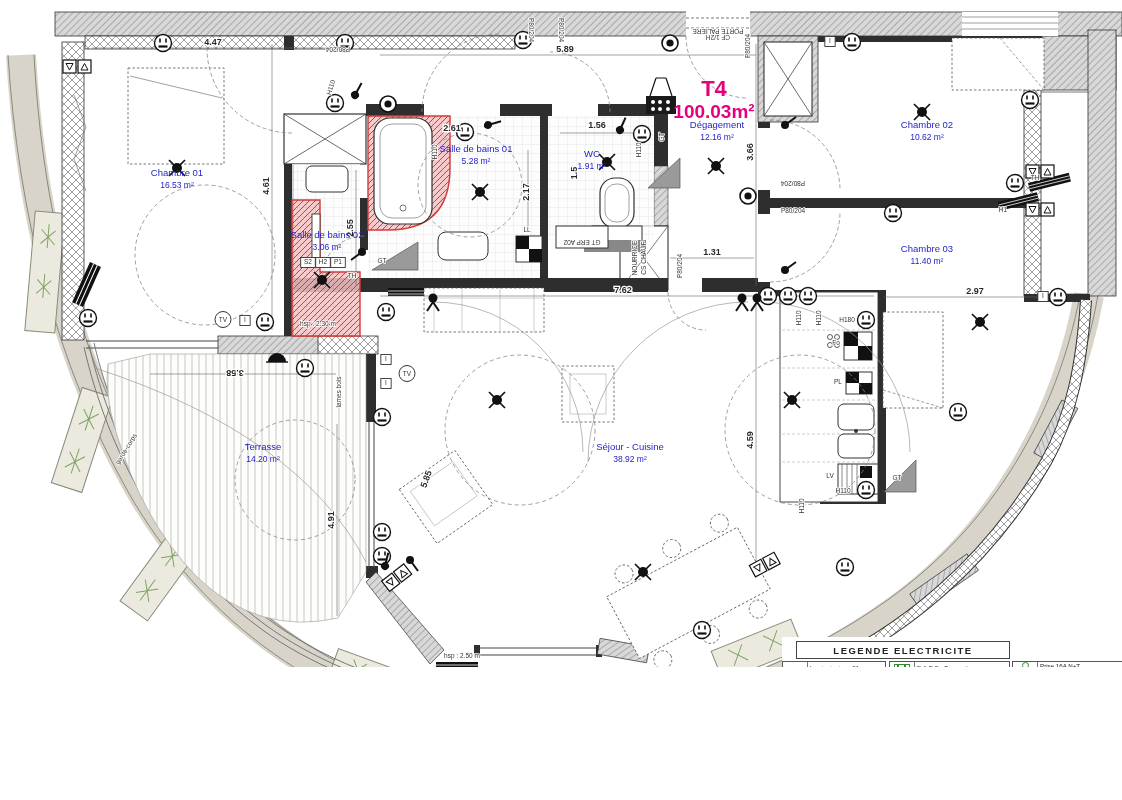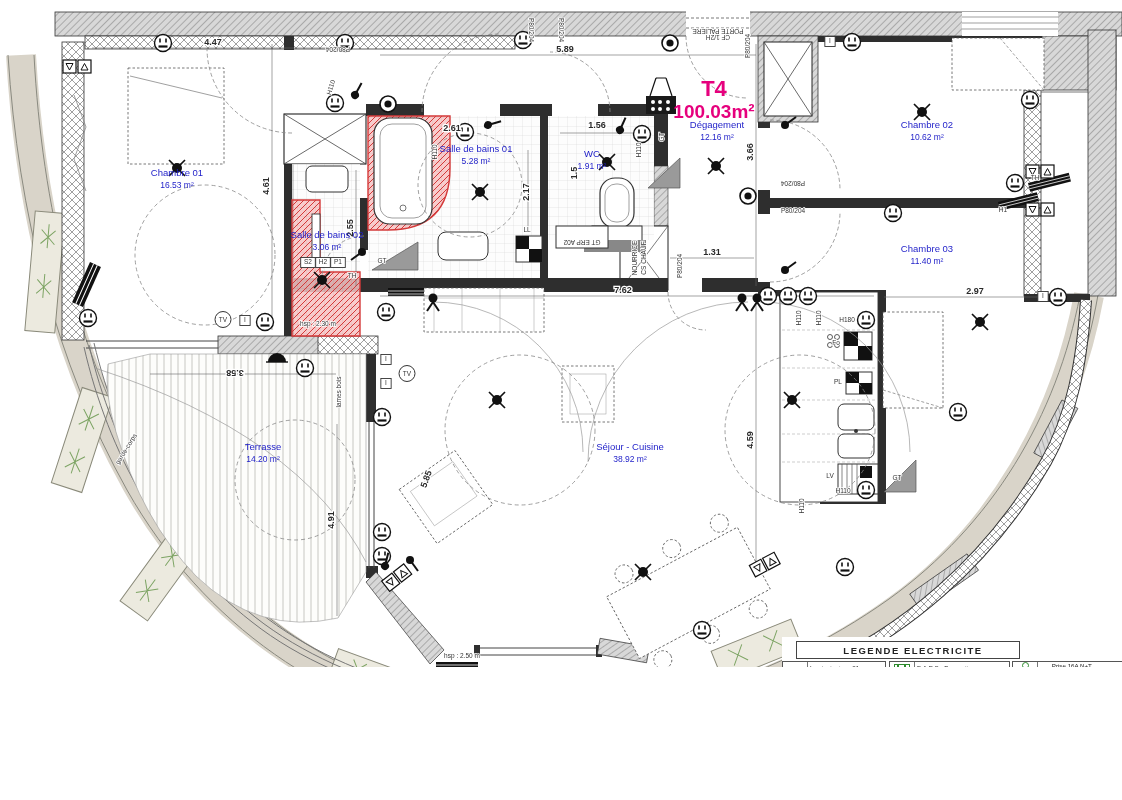--- a/index.html
+++ b/index.html
@@ -1,35 +1,35 @@
 <!DOCTYPE html>
 <html style="--accent-pink: #e6007d; --room-blue: #1d1dc8; --dim-gray: #2a2a2a; --red-zone: #d43a3a; --terrace-beige: #d9d4c9; --plant-green: #7da464; --legend-blue: #2b2bd0; --legend-green: #2e8b2e; --legend-magenta: #c837b8; --legend-red: #cc3333;"><head>
 <meta charset="utf-8">
 <style>
   html,body{margin:0;padding:0;background:#fff;font-family:"Liberation Sans",sans-serif;}
-  .stage{position:relative;width:1122px;height:667px;overflow:hidden;background:#737373;text-align:center;}
+  .stage{position:relative;width:1122px;height:667px;overflow:hidden;background:#737373;}
   svg{position:absolute;left:0;top:0;}
   svg text{font-family:"Liberation Sans",sans-serif;}
   .room-name{font-size:9.5px;fill:var(--room-blue);text-anchor:middle;}
   .room-area{font-size:8.5px;fill:var(--room-blue);text-anchor:middle;}
   .dim{font-size:9px;font-weight:600;fill:var(--dim-gray);text-anchor:middle;paint-order:stroke;stroke:#fff;stroke-width:2.6px;}
   .tag{font-size:6.5px;fill:#333;text-anchor:middle;paint-order:stroke;stroke:#fff;stroke-width:1.6px;}
   .t4-label{font-size:22px;font-weight:700;fill:var(--accent-pink);text-anchor:middle;}
   .t4-area{font-size:19px;font-weight:700;fill:var(--accent-pink);text-anchor:middle;}
   .redzone{fill:url(#redHatch);stroke:var(--red-zone);stroke-width:1.4;}
   .wall{fill:#2e2e2e;}
   .dashfurn{fill:#fff;stroke:#555;stroke-width:0.8;stroke-dasharray:2.5,2;}
   .arc{fill:none;stroke:#888;stroke-width:0.8;stroke-dasharray:4,2.5;}
   .bigarc{fill:none;stroke:#999;stroke-width:0.7;}
   .acc{fill:none;stroke:#888;stroke-width:0.8;stroke-dasharray:4,3;}
   .dimline{stroke:#666;stroke-width:0.6;}
   
   .legend{position:absolute;left:782px;top:637px;width:340px;height:163px;color:#222;background:#fff;}
   .lg-title{position:absolute;left:14px;top:4px;width:212px;height:16px;border:1px solid #444;
-    display:flex;align-items:center;justify-content:center;font-weight:700;font-size:9.5px;letter-spacing:1.5px;padding-left:10px;}
+    display:flex;align-items:center;justify-content:center;font-weight:700;font-size:9.5px;letter-spacing:1.5px;}
   .lg-col{position:absolute;top:24px;border:1px solid #555;display:flex;flex-direction:column;background:#fff;height:200px;overflow:hidden;}
   .lg-col-0{left:0;width:102px;} .lg-col-1{left:107px;width:119px;} .lg-col-2{left:230px;width:110px;}
   .lg-row{display:flex;border-bottom:1px solid #777;align-items:center;min-height:13px;}
   .lg-ic{width:24px;min-width:24px;align-self:stretch;border-right:1px solid #777;display:flex;align-items:center;justify-content:center;}
   .lg-label{padding:1px 2px;white-space:pre-line;line-height:1.12;font-size:6.2px;}
   .lg-g{display:inline-flex;align-items:center;justify-content:center;}
   .g-luminaire-01::before{content:"◐";color:var(--legend-blue);font-size:10px;}
   .g-luminaire-02{width:14px;height:7px;background:repeating-linear-gradient(180deg,var(--legend-blue) 0 1.3px,transparent 1.3px 3px);}
   .g-luminaire-03::before{content:"◉";color:var(--legend-magenta);font-size:9px;}
   .g-luminaire-04::before{content:"◎";color:var(--legend-blue);font-size:9px;}

